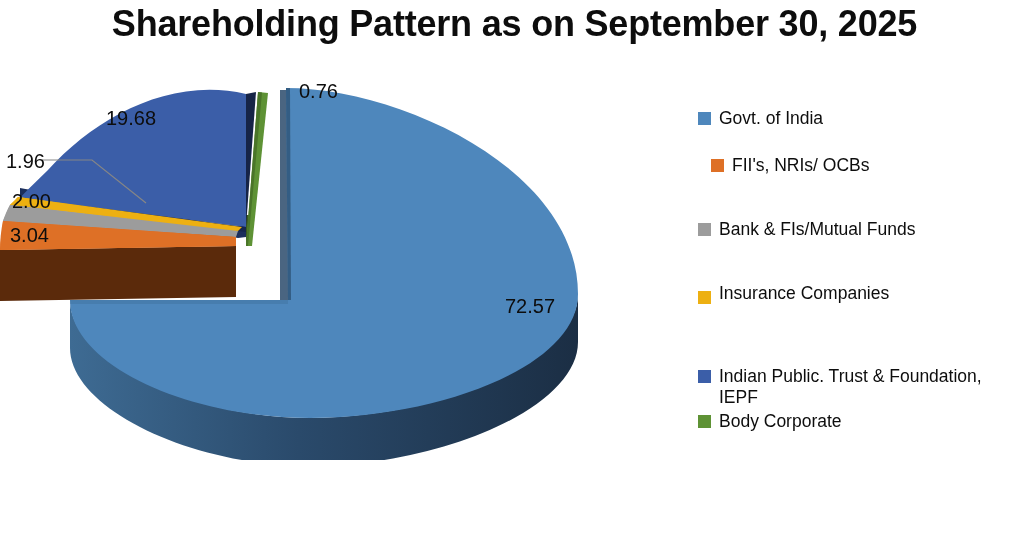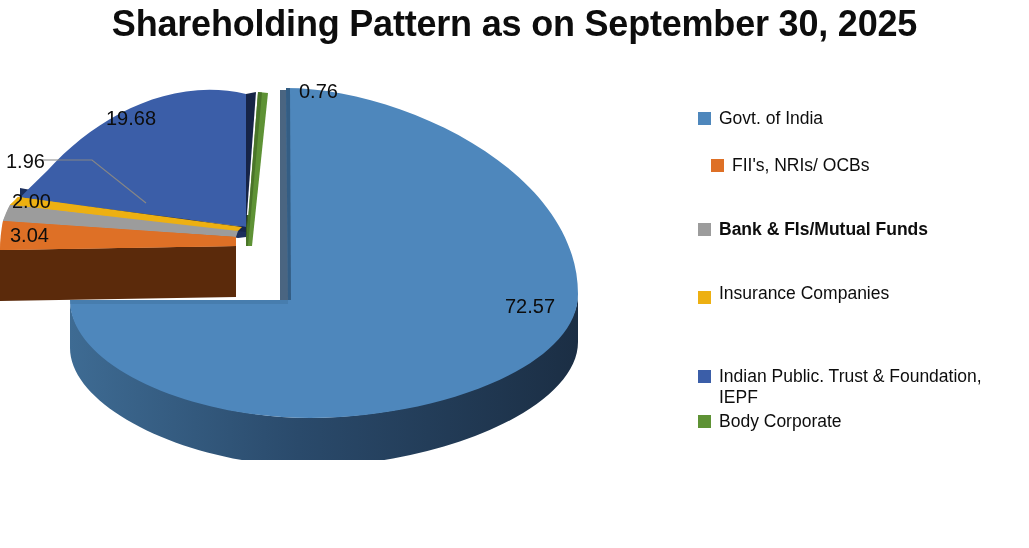--- a/index.html
+++ b/index.html
@@ -82,21 +82,21 @@
   }
   .legend-label {
     font-family: "Liberation Sans", sans-serif;
     font-size: 17.5px;
     color: #0d0d0d;
     line-height: 21px;
     white-space: pre-line;
   }
   .lg0 { top: 16px; }
   .lg1 { top: 63px; margin-left: 13px; }
-  .lg2 { top: 127px; font-weight: bold; }
+  .lg2 { top: 127px; }
   .lg3 { top: 191px; align-items: flex-end; }
   .lg4 { top: 254px; margin-top: 20px; }
   .lg5 { top: 319px; }
 </style>
 </head>
 <body>
 
 <div id="chart-root">
 
   <div class="chart-title">Shareholding Pattern as on September 30, 2025</div>

